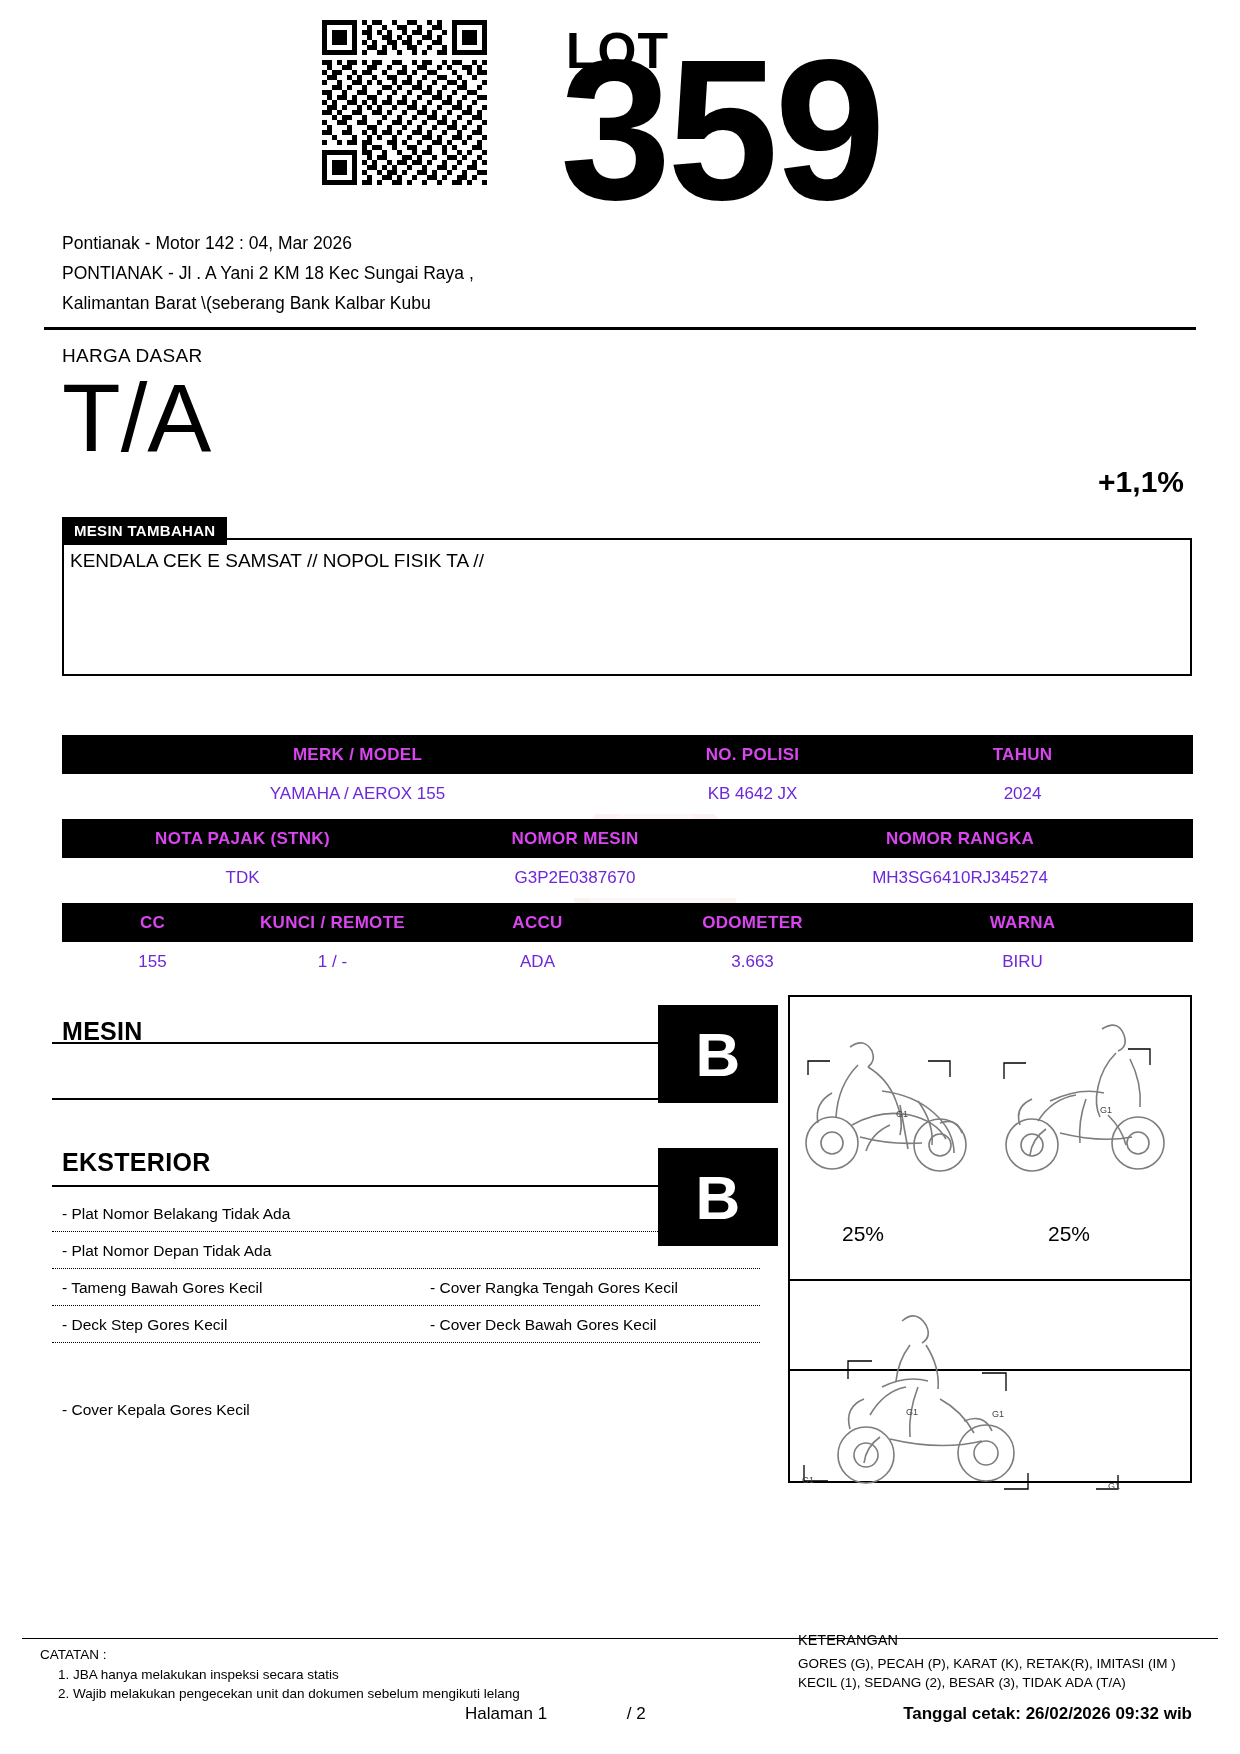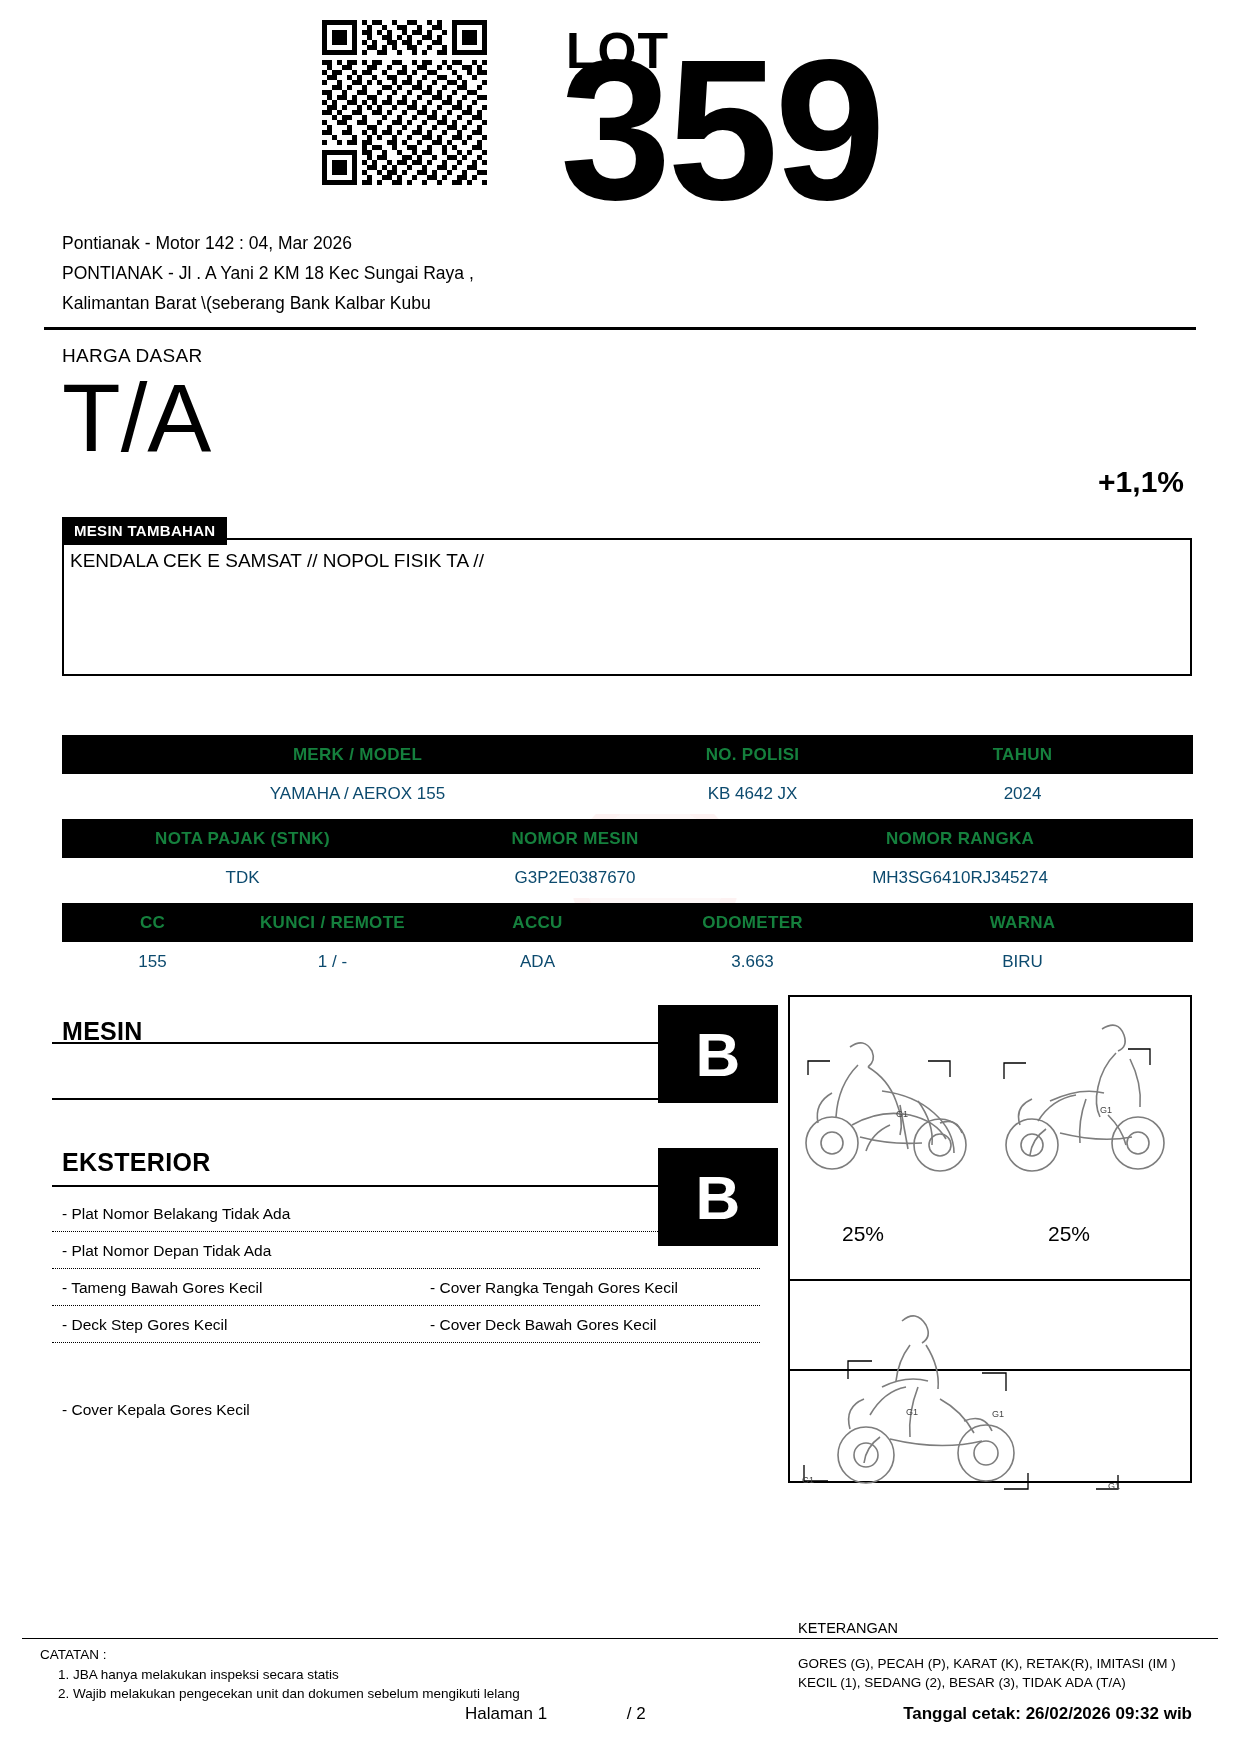--- a/index.html
+++ b/index.html
@@ -103,28 +103,28 @@
     table-layout:fixed;
   }
   .spec td {
     padding:0;
     height:38px;
     text-align:center;
     vertical-align:middle;
     font-size:17px;
   }
   .spec td.hd {
-    background:#000; color:#15803d;
+    background:#000; color:#d946ef;
     font-weight:bold;
     font-size:17px;
     letter-spacing:.3px;
     border:1px solid #000;
   }
   .spec td.val {
-    background:#fff; color:#0c4a6e;
+    background:#fff; color:#6d28d9;
     border:none;
     height:40px;
   }
   .spec tr.gap td { height:6px; background:transparent; border:none; }
   
   .sect-title {
     position:absolute;
     font-size:25px; font-weight:bold;
     letter-spacing:.3px;
   }
@@ -167,21 +167,21 @@
   .pct {
     position:absolute;
     font-size:21px;
   }
   .keterangan {
     position:absolute; left:798px; bottom:62px;
     width:390px;
     font-size:13.5px;
     line-height:19px;
   }
-  .keterangan .kt-title { font-size:14.5px; margin-bottom:16px; }
+  .keterangan .kt-title { font-size:14.5px; margin-bottom:4px; }
   
   .catatan {
     position:absolute; left:40px; top:1645px;
     font-size:13.5px;
     line-height:19px;
   }
   .catatan .ct-title { margin-bottom:1px; }
   .footer-rule {
     position:absolute; left:22px; top:1638px;
     width:1196px; border-top:1px solid #000;

